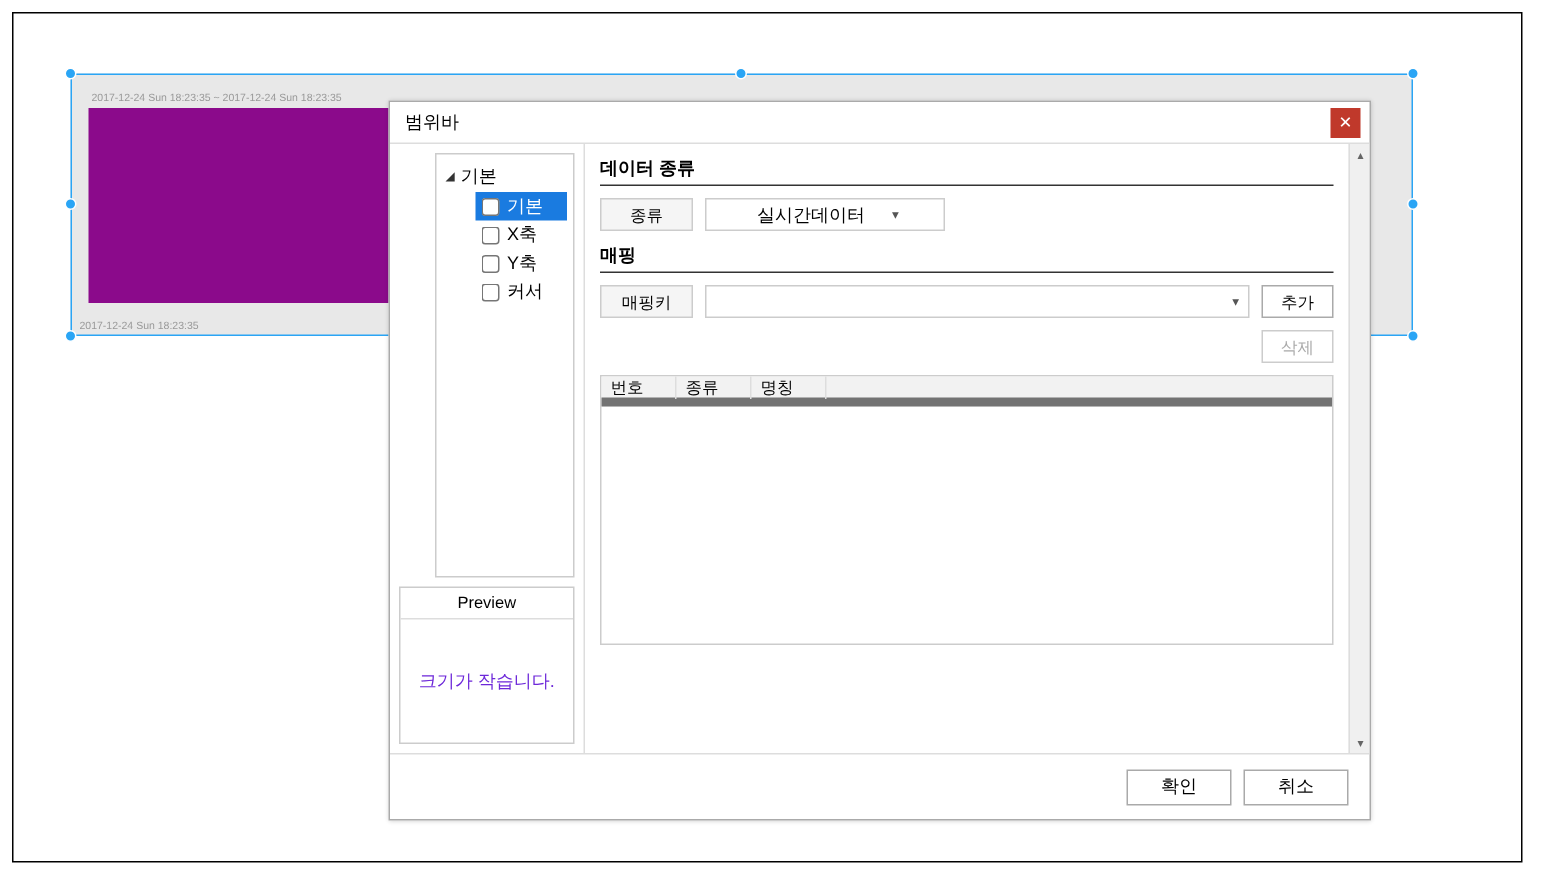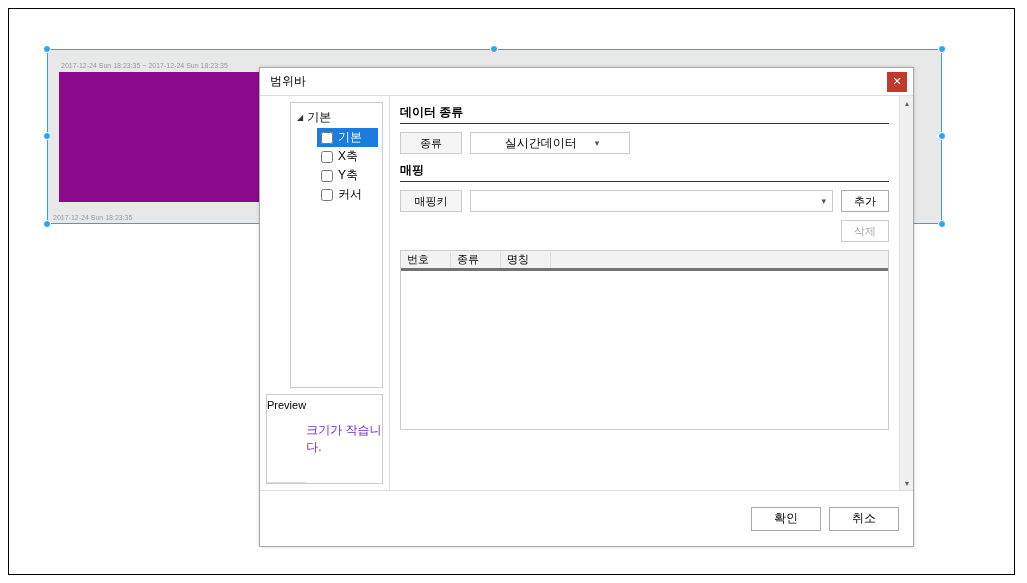--- a/index.html
+++ b/index.html
@@ -132,22 +132,23 @@
     }
     .tree-item input[type=checkbox] {
       width: 12px; height: 12px;
     }
     .tree-item.selected {
       background: #1a7be0;
       color: #fff;
     }
     .preview-box {
       border: 1px solid #ccc;
-      height: 90px;
-      display: flex;
+      height: 105px;
+      display: flex;
+      flex-direction: column;
     }
     .preview-title {
       text-align: center;
       font-size: 11px;
       padding: 4px 0;
       border-bottom: 1px solid #ddd;
     }
     .preview-content {
       flex: 1;
       display: flex;
@@ -241,37 +242,37 @@
       justify-content: flex-end;
       margin-bottom: 8px;
     }
     .grid {
       border: 1px solid #ccc;
       height: 180px;
     }
     .grid-header {
       display: flex;
       background: #f2f2f2;
-      border-bottom: 3px solid #737373;
+      border-bottom: 6px solid #737373;
       height: 20px;
       align-items: center;
     }
     .gh {
       border-right: 1px solid #ddd;
       font-size: 11px;
       display: flex;
       align-items: center;
       padding: 0 6px;
     }
     .gh.c1 { width: 50px; }
     .gh.c2 { width: 50px; }
     .gh.c3 { width: 50px; }
     .gh.c4 { flex: 1; border-right: none; }
     .dlg-footer {
-      height: 56px;
+      height: 44px;
       border-top: 1px solid #ddd;
       display: flex;
       justify-content: flex-end;
       align-items: center;
       gap: 8px;
       padding: 0 14px;
     }
     .btn {
       width: 70px; height: 24px;
       border: 1px solid #aaa;

